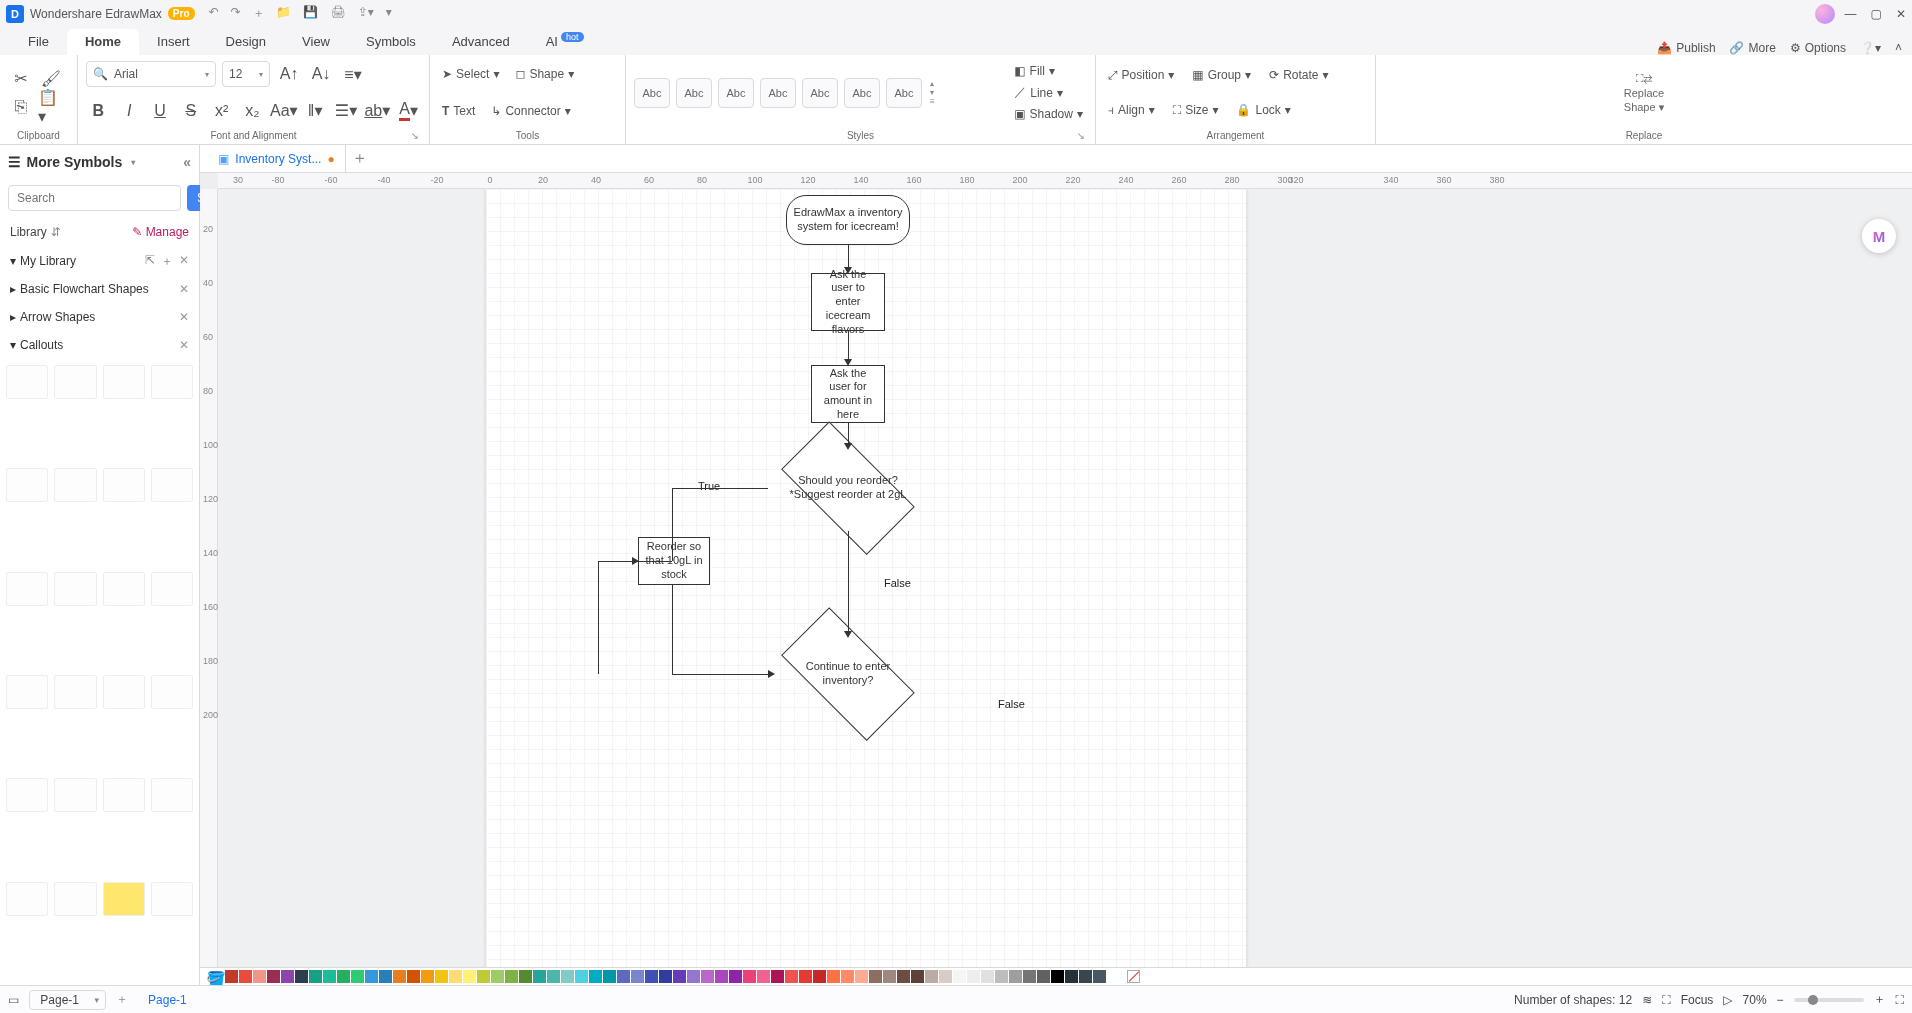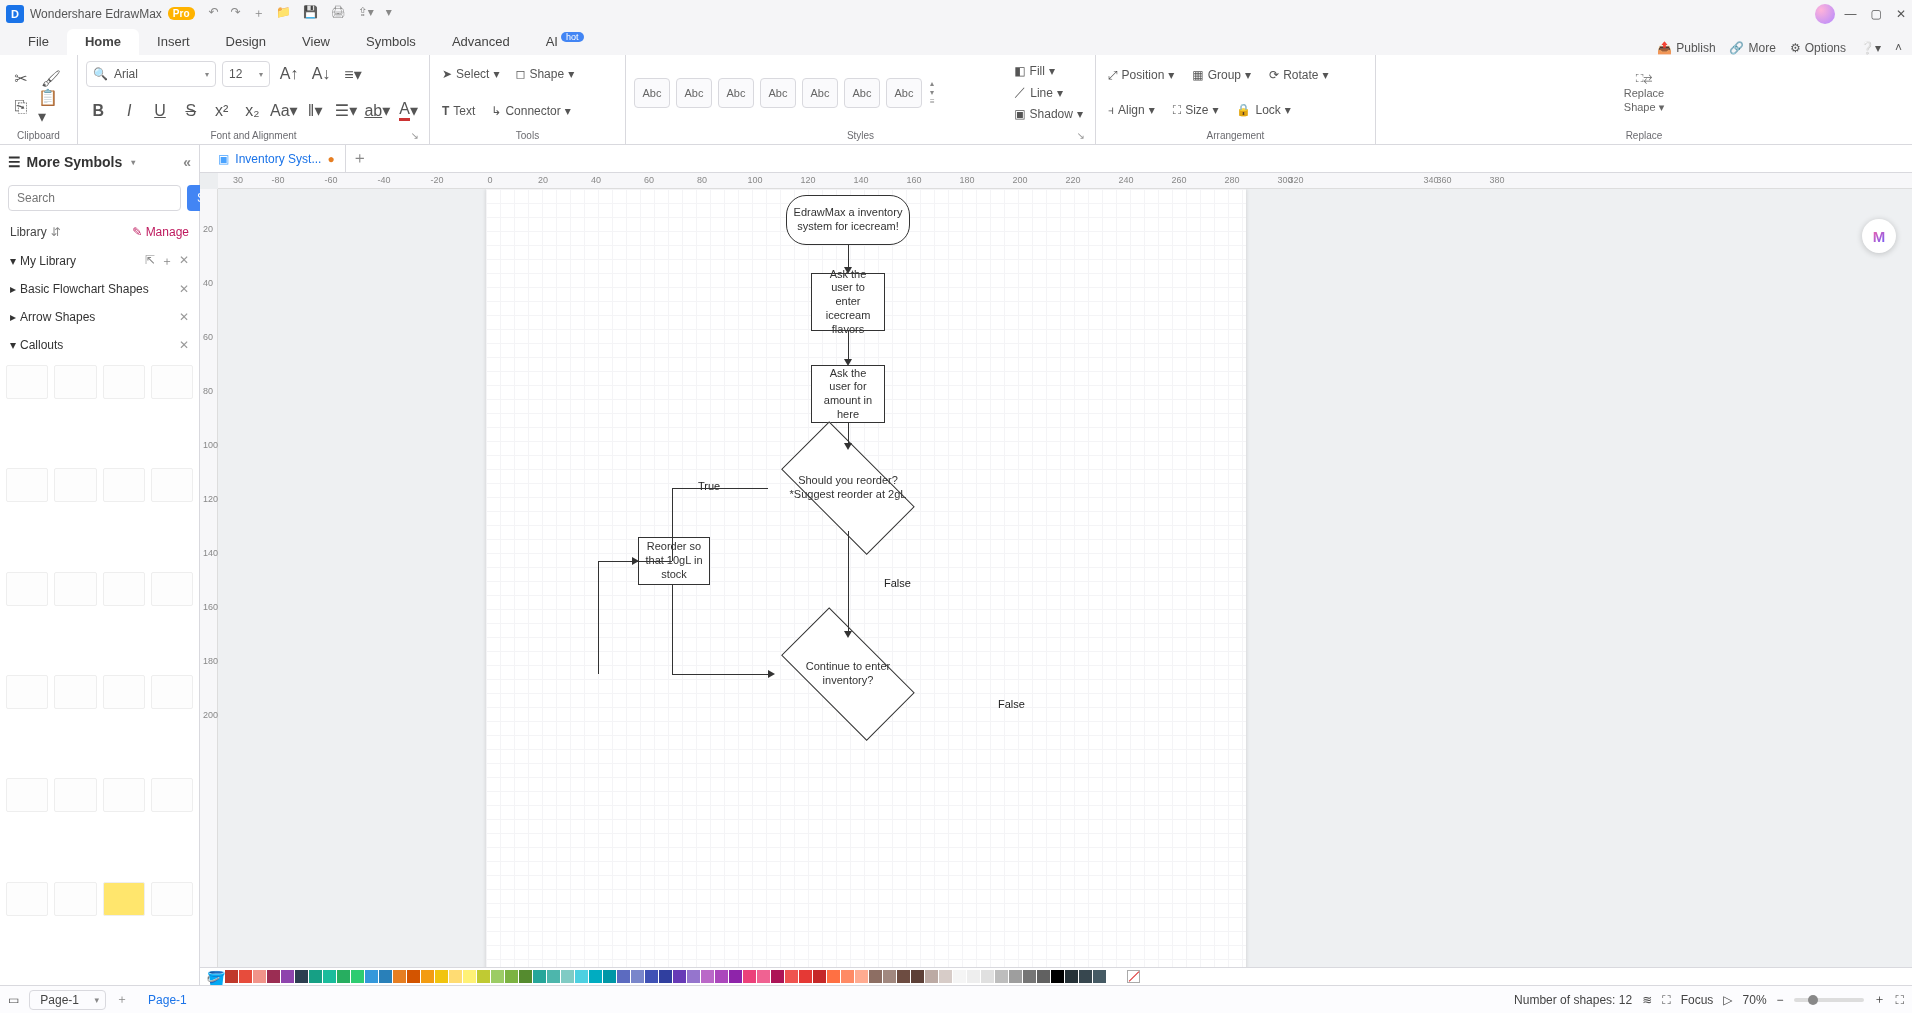--- a/index.html
+++ b/index.html
@@ -378,21 +378,21 @@
           <span class="tick" style="left: 643px;">140</span>
           <span class="tick" style="left: 696px;">160</span>
           <span class="tick" style="left: 749px;">180</span>
           <span class="tick" style="left: 802px;">200</span>
           <span class="tick" style="left: 855px;">220</span>
           <span class="tick" style="left: 908px;">240</span>
           <span class="tick" style="left: 961px;">260</span>
           <span class="tick" style="left: 1014px;">280</span>
           <span class="tick" style="left: 1067px;">300</span>
           <span class="tick" style="left: 1078px;">320</span>
-          <span class="tick" style="left: 1173px; margin-left: 40px;">340</span>
+          <span class="tick" style="left: 1173px;">340</span>
           <span class="tick" style="left: 1226px;">360</span>
           <span class="tick" style="left: 1279px;">380</span>
         </div>
       <div class="ruler-v" id="ruler-v">
           <span class="tick" style="top: 40px;">20</span>
           <span class="tick" style="top: 94px;">40</span>
           <span class="tick" style="top: 148px;">60</span>
           <span class="tick" style="top: 202px;">80</span>
           <span class="tick" style="top: 256px;">100</span>
           <span class="tick" style="top: 310px;">120</span>

